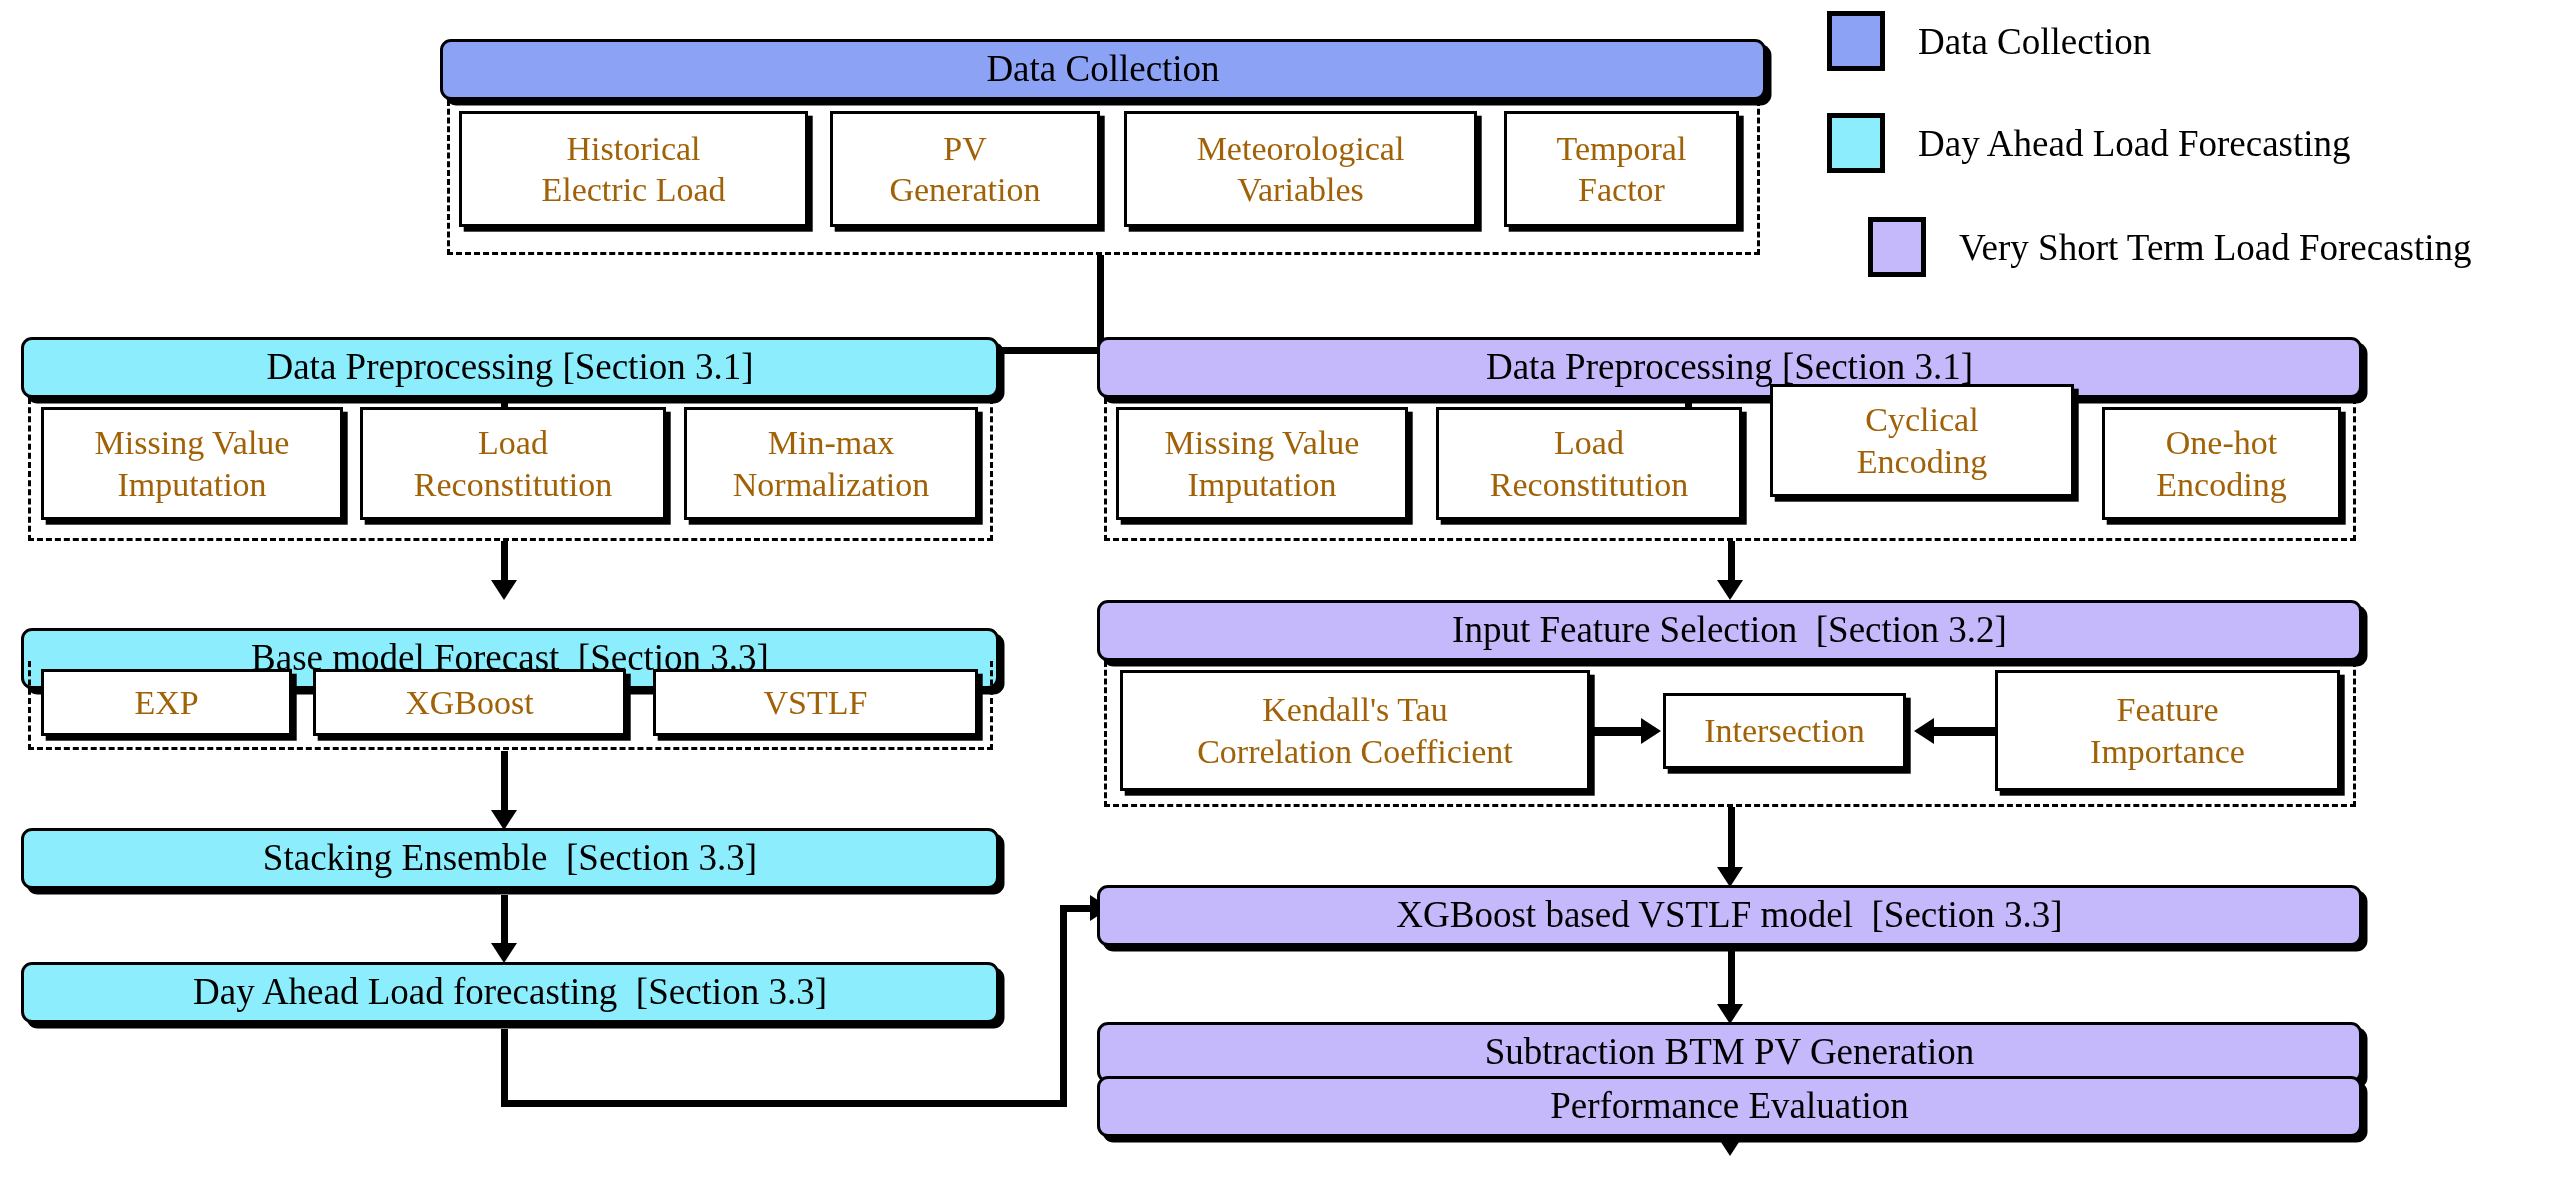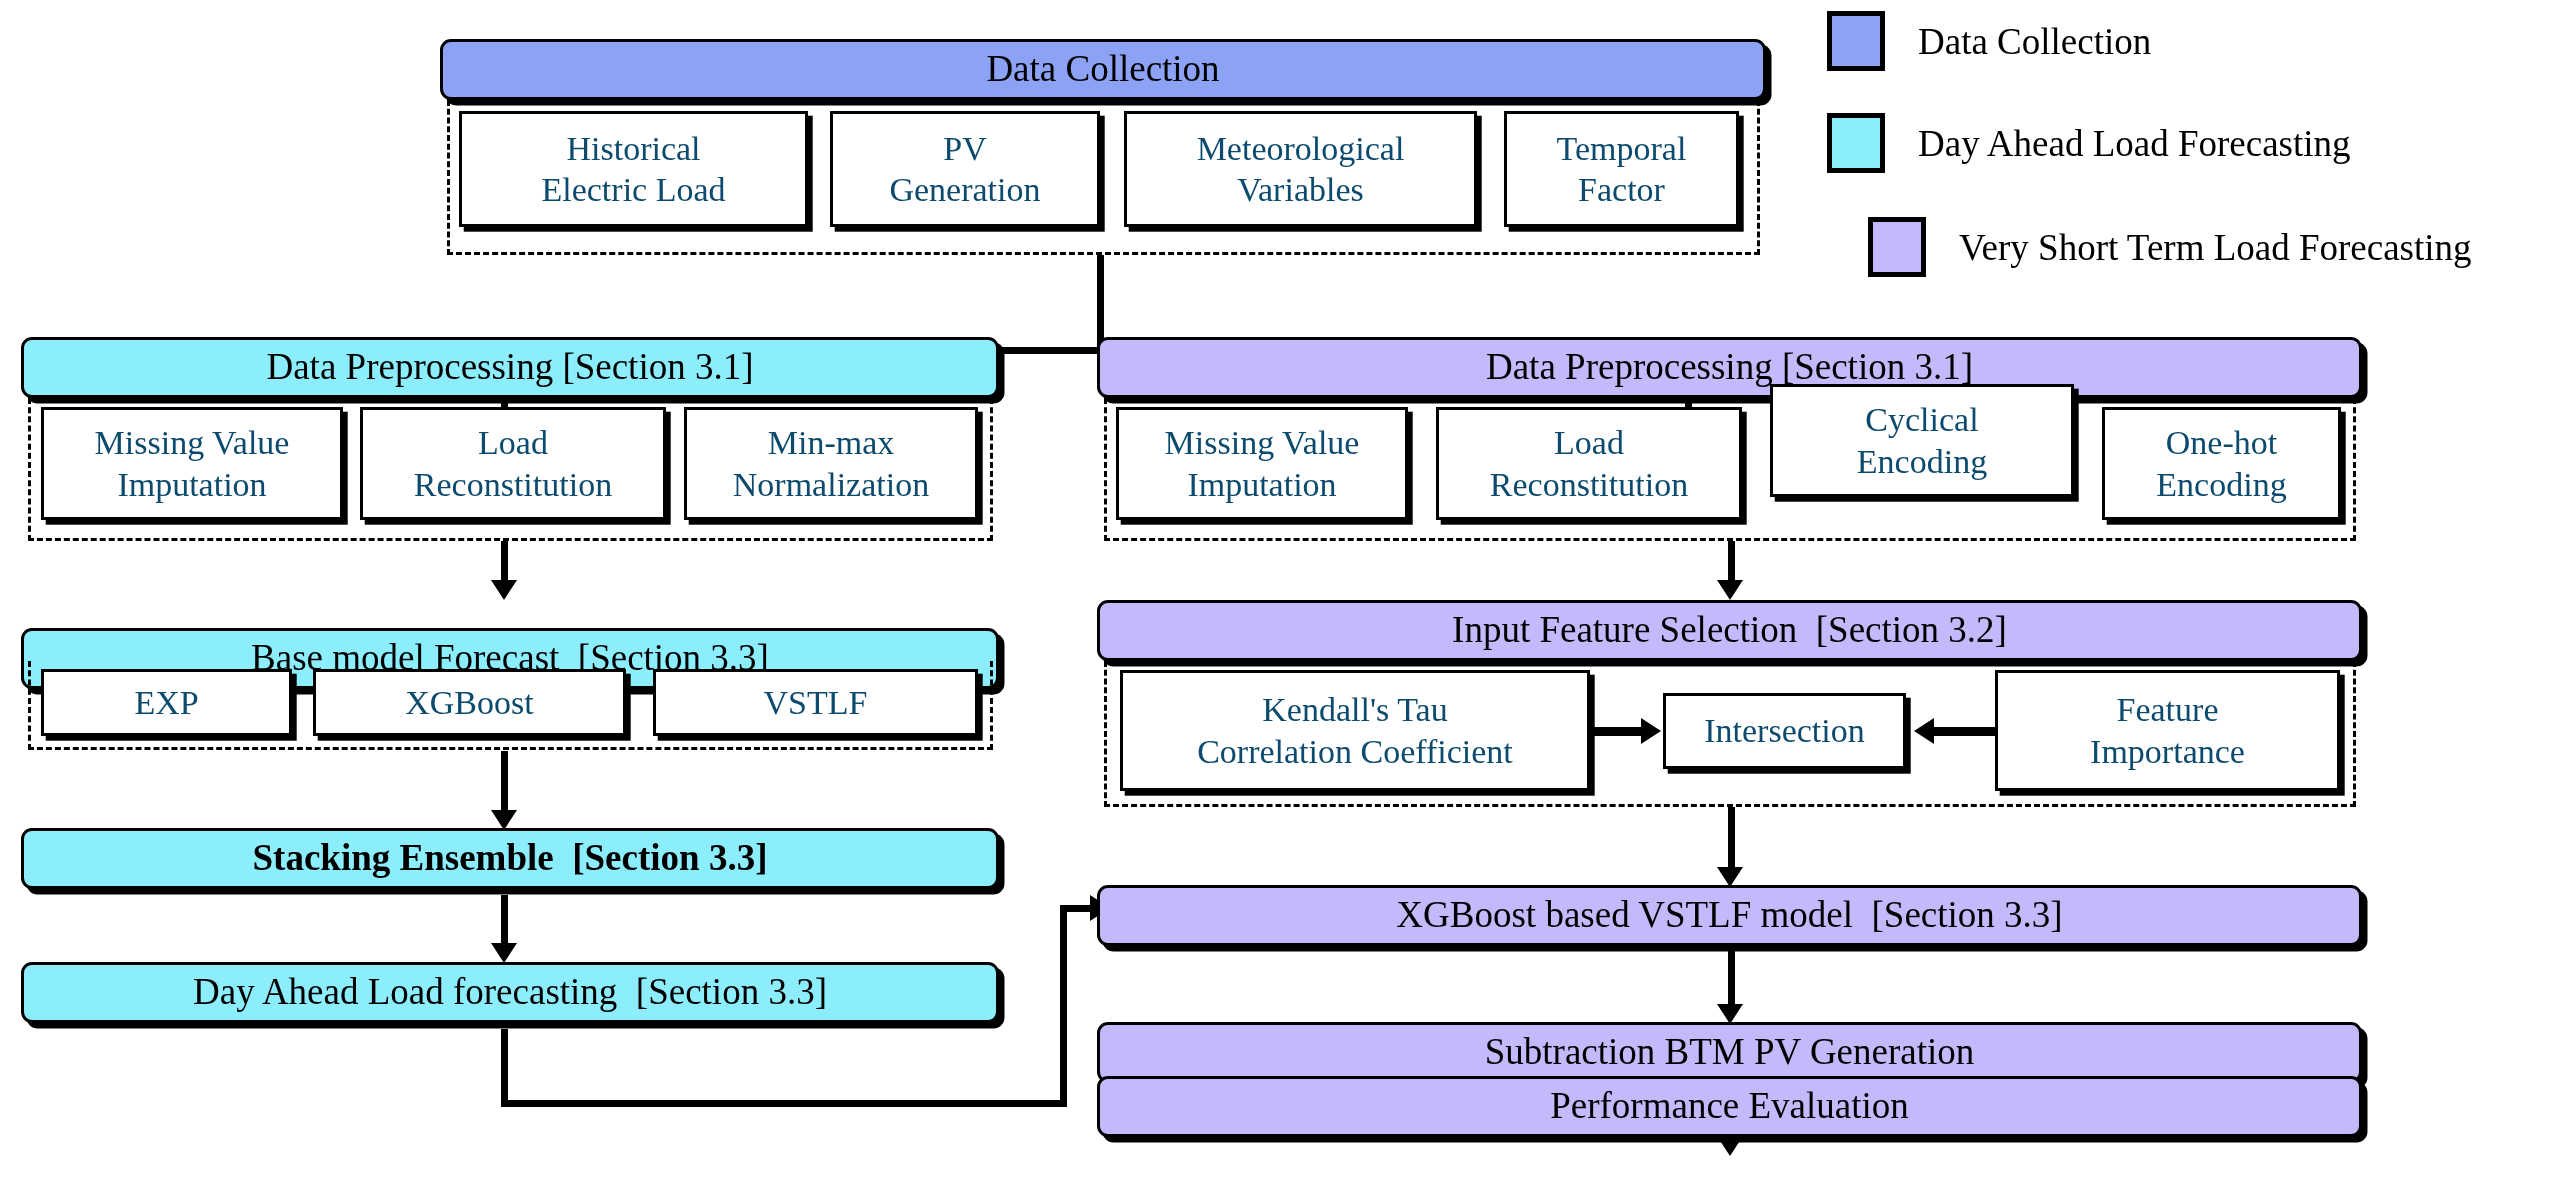--- a/index.html
+++ b/index.html
@@ -46,21 +46,21 @@
   .cell {
     position: absolute;
     box-sizing: border-box;
     background: #fff;
     border: 3.9px solid #000;
     box-shadow: 4.7px 4.7px 0 0 #000;
     display: flex;
     align-items: center;
     justify-content: center;
     text-align: center;
-    color: #0c4a6e;
+    color: #a16207;
     line-height: 1.22;
     white-space: pre-line;
   }
 
   
   .vline, .hline {
     position: absolute;
     background: #000;
   }
   .arrowhead-down {
@@ -171,21 +171,21 @@
 
   <div class="dashbox" style="left:28px; top:661px; width:965px; height:89px;"></div>
 
   <div class="cell t-cell" style="left:41px; top:669px; width:251px; height:67px;">EXP</div>
   <div class="cell t-cell" style="left:313px; top:669px; width:313px; height:67px;">XGBoost</div>
   <div class="cell t-cell" style="left:653px; top:669px; width:325px; height:67px;">VSTLF</div>
 
   <div class="vline" style="left:501px; top:751px; width:7px; height:67px;"></div>
   <div class="arrowhead-down" style="left:491px; top:810px;"></div>
 
-  <div class="bar cyan t-title" style="left:21px; top:828px; width:978px; height:61px;font-weight:bold;">Stacking Ensemble  [Section 3.3]</div>
+  <div class="bar cyan t-title" style="left:21px; top:828px; width:978px; height:61px;">Stacking Ensemble  [Section 3.3]</div>
 
   <div class="vline" style="left:501px; top:895px; width:7px; height:59px;"></div>
   <div class="arrowhead-down" style="left:491px; top:943px;"></div>
 
   <div class="bar cyan t-title" style="left:21px; top:962px; width:978px; height:61px;">Day Ahead Load forecasting  [Section 3.3]</div>
 
   <div class="vline" style="left:501px; top:1029px; width:7px; height:78px;"></div>
   <div class="hline" style="left:501px; top:1100px; width:566px; height:7px;"></div>
   <div class="vline" style="left:1060px; top:905px; width:7px; height:202px;"></div>
   <div class="hline" style="left:1060px; top:905px; width:38px; height:7px;"></div>

